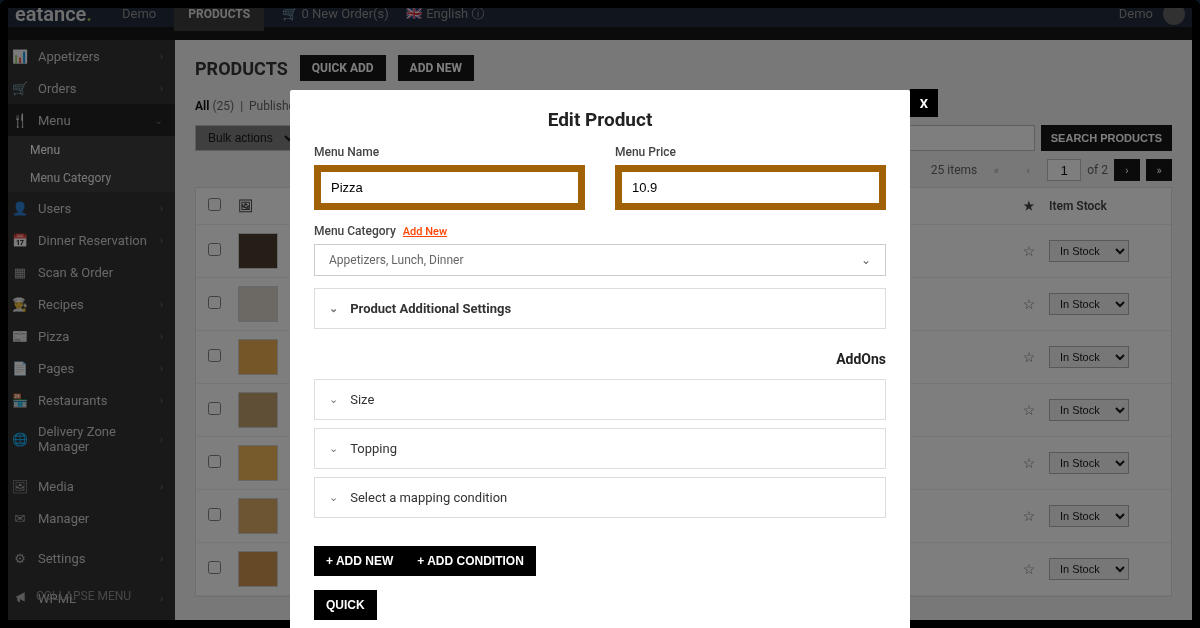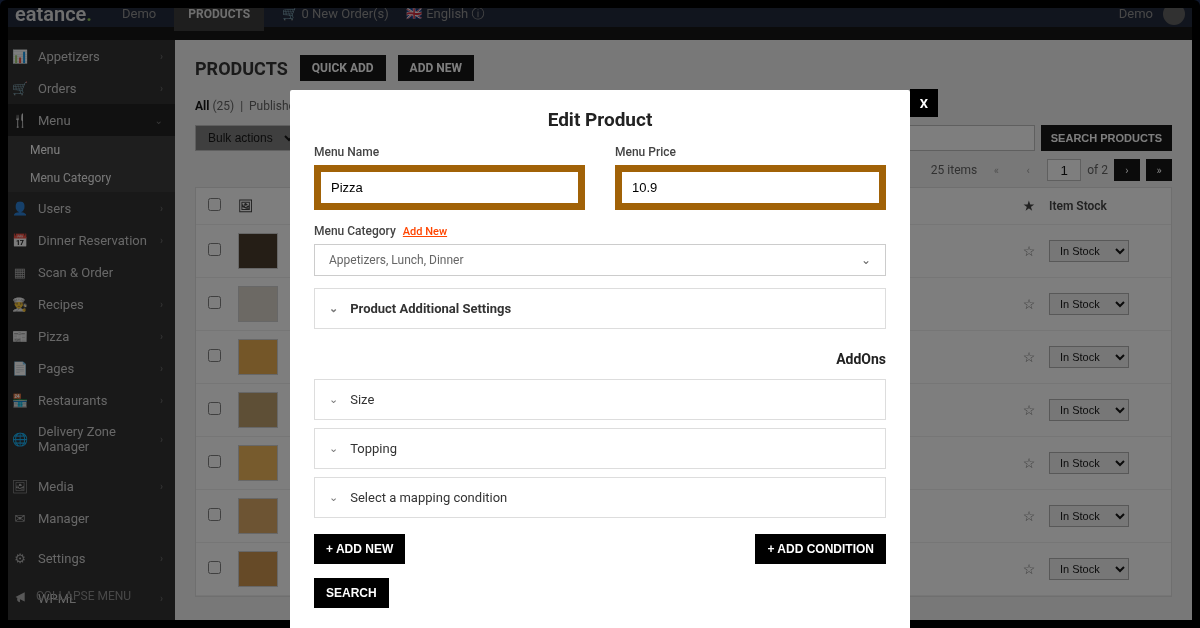--- a/index.html
+++ b/index.html
@@ -63,21 +63,21 @@
 .modal h2 { text-align: center; font-size: 19px; color: #222; margin-bottom: 14px; }
 .frow { display: flex; gap: 30px; margin-bottom: 14px; }
 .fcol { flex: 1; }
 .flabel { font-size: 12px; color: #444; margin-bottom: 6px; font-weight: 500; }
 .finput { width: 100%; border: 7px solid #a16207; padding: 8px 10px; font-size: 13px; }
 .addnew-link { color: #ff4500; font-size: 11px; text-decoration: underline; margin-left: 4px; cursor: pointer; }
 .fsel { width: 100%; border: 1px solid #ccc; padding: 8px 14px; font-size: 12px; color: #666; display: flex; justify-content: space-between; align-items: center; }
 .accordion { border: 1px solid #ddd; margin-top: 12px; padding: 12px 14px; display: flex; align-items: center; gap: 12px; font-size: 13px; color: #333; }
 .accordion .chev { color: #777; font-size: 11px; }
 .addons-title { font-size: 14px; font-weight: 700; margin-top: 22px; color: #222; text-align: right; }
-.mbtns { display: flex; justify-content: space-between; margin-top: 16px; }
+.mbtns { display: flex; margin-top: 28px; }
 .mbtn { background: #000; color: #fff; font-size: 12px; font-weight: 700; padding: 8px 12px; border: none; cursor: pointer; }
 .submit { margin-top: 14px; }
 
 .frame { position: absolute; inset: 0; border: 8px solid #000; pointer-events: none; border-radius: 6px; }
 </style>
 </head>
 <body>
 
 <div class="topbar">
   <div class="logo"><span>eatance</span><span class="dot">.</span></div>
@@ -316,16 +316,16 @@
       <span>Topping</span>
     </div>
   <div class="accordion" style="margin-top:8px;">
       <span class="chev">⌄</span>
       <span>Select a mapping condition</span>
     </div>
   <div class="mbtns">
     <button class="mbtn">+ ADD NEW</button>
     <button class="mbtn">+ ADD CONDITION</button>
   </div>
-  <button class="mbtn submit">SEARCH</button>
+  <button class="mbtn submit">QUICK</button>
 </div>
 
 <div class="frame"></div>
 
 </body></html>

